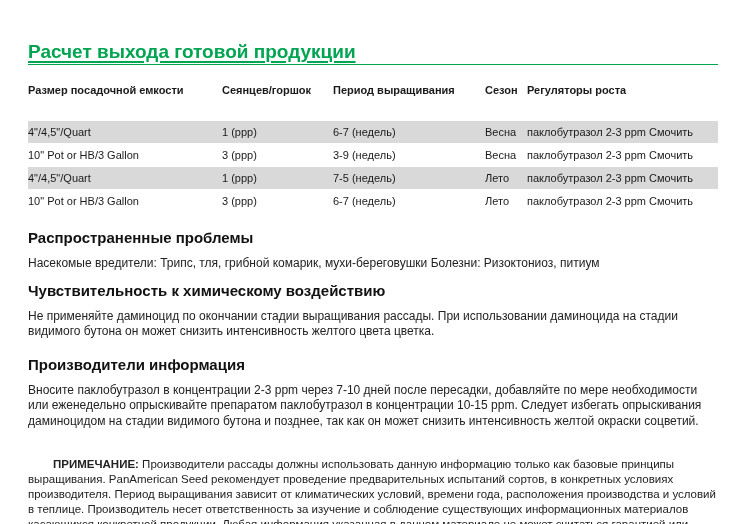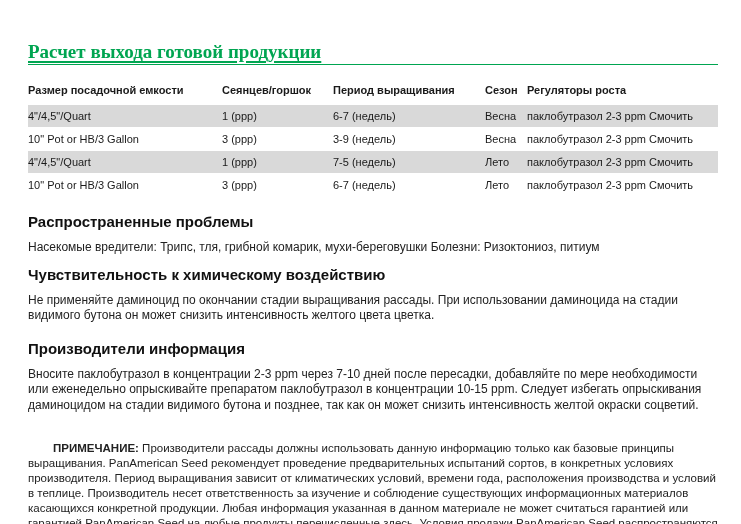--- a/index.html
+++ b/index.html
@@ -22,39 +22,38 @@
     padding: 42px 23px 0 28px;
   }
   h1.doc-title {
     margin: 0;
     font-size: 19px;
     line-height: 20px;
     font-weight: bold;
     color: #00a551;
     border-bottom: 1px solid #00a551;
     padding-bottom: 2px;
-    font-family: Liberation Serif, serif;
   }
   h1.doc-title span {
     text-decoration: underline;
     text-decoration-thickness: 2px;
     text-underline-offset: 3px;
   }
   table.culture-table {
     width: 100%;
     border-collapse: collapse;
     margin-top: 19px;
     table-layout: fixed;
   }
   table.culture-table th {
     text-align: left;
     font-size: 11px;
     font-weight: bold;
     color: #1a1a1a;
-    padding: 0 4px 8px 0;
+    padding: 0 4px 24px 0;
     white-space: nowrap;
     overflow: hidden;
   }
   table.culture-table td {
     font-size: 11px;
     color: #1a1a1a;
     padding: 5px 4px 5px 0;
     white-space: nowrap;
     overflow: hidden;
   }

